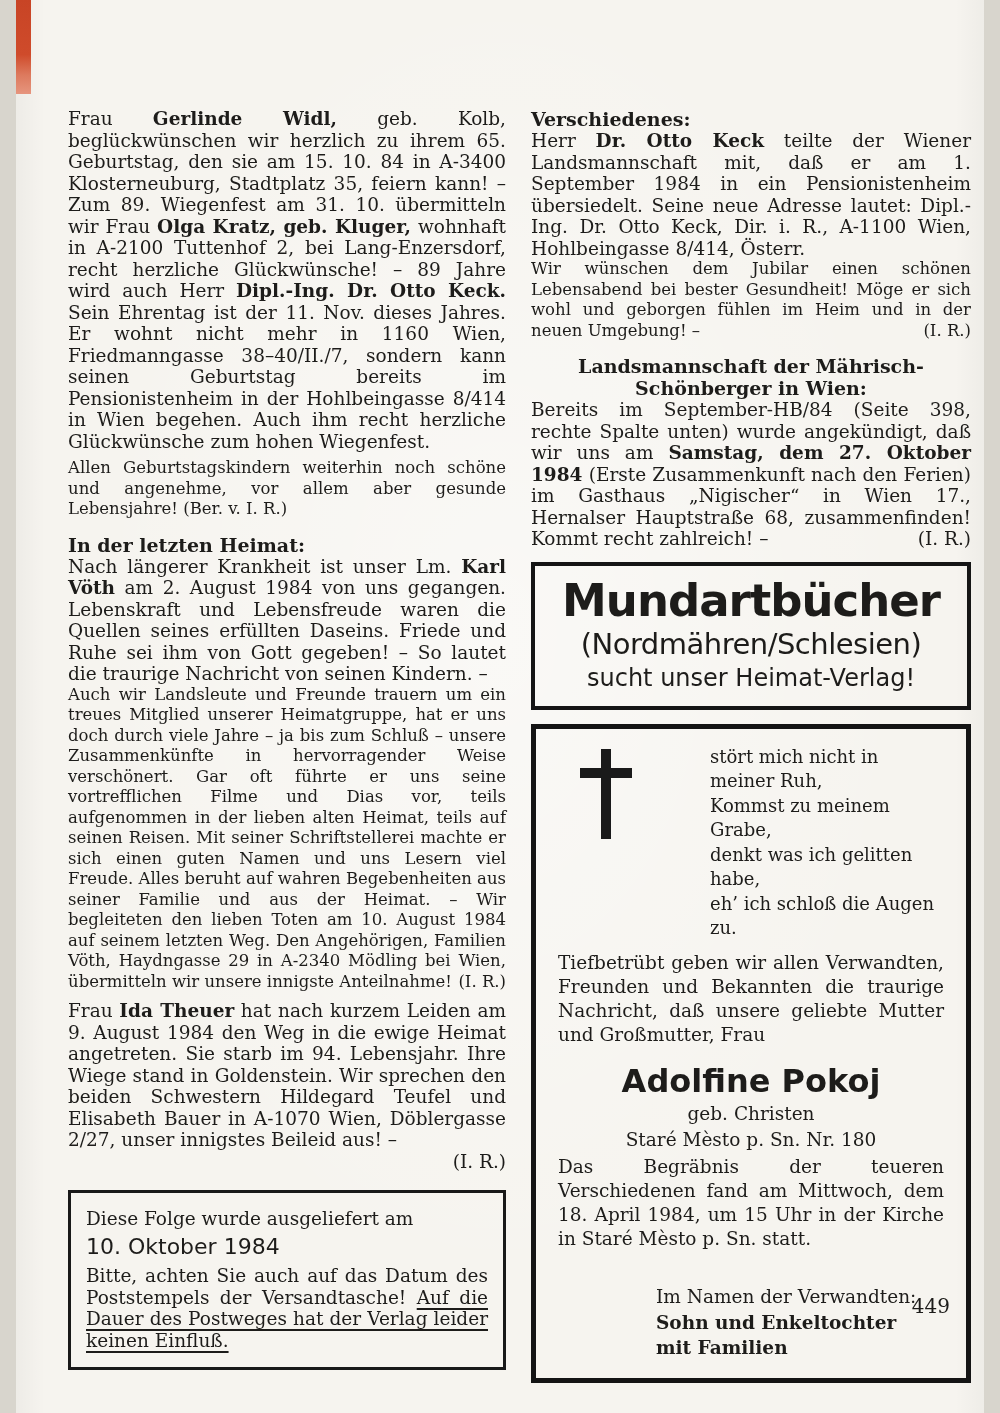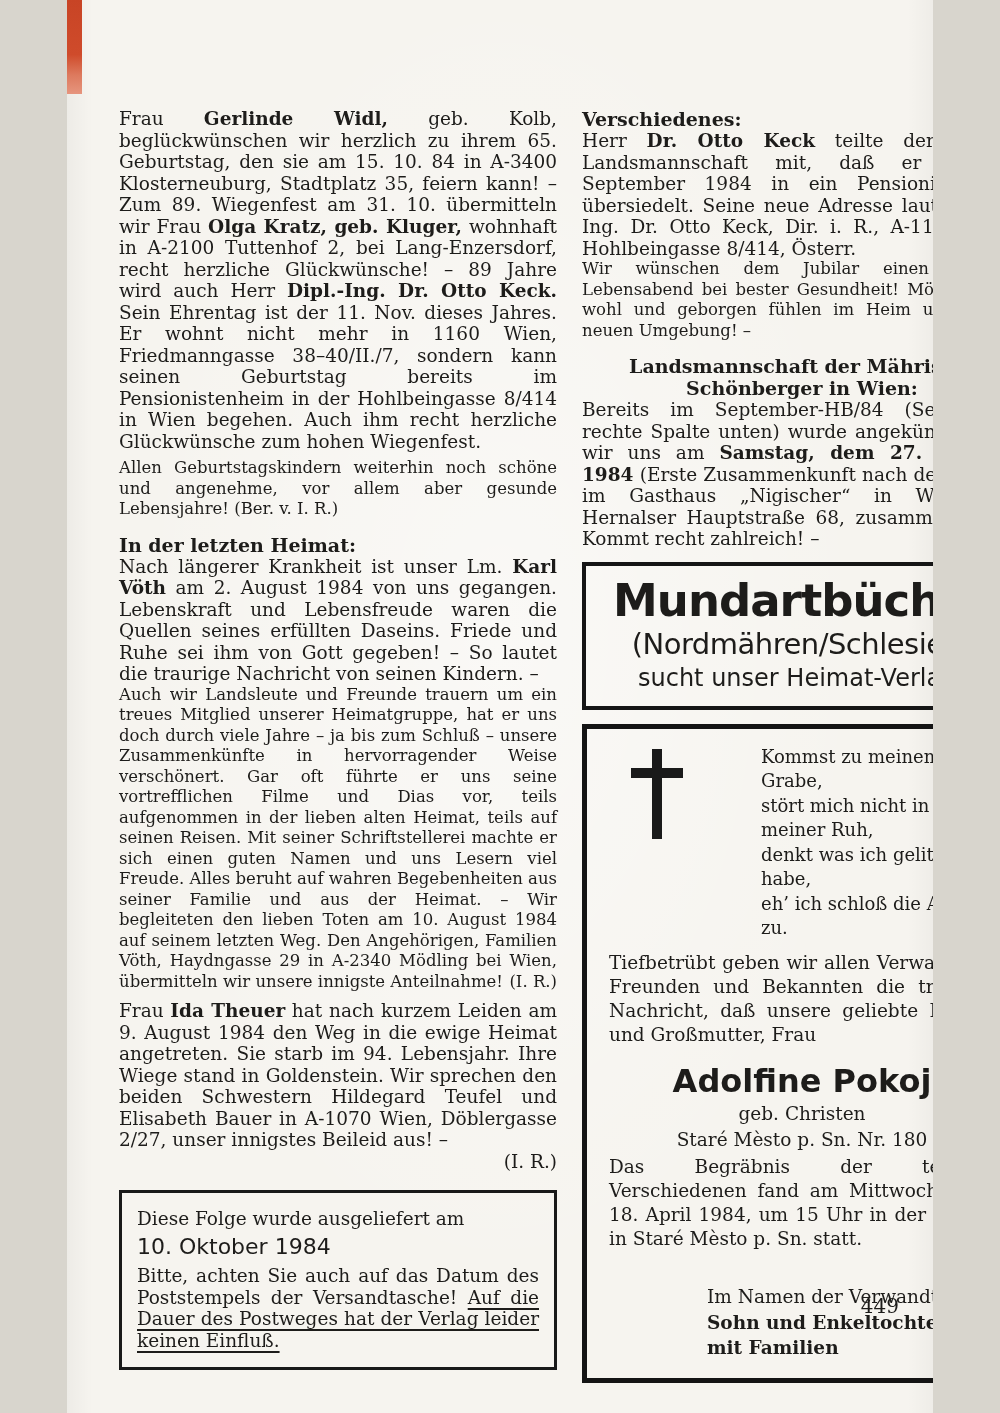--- a/index.html
+++ b/index.html
@@ -1,26 +1,25 @@
 <!DOCTYPE html>
 <html><head>
 <meta charset="utf-8">
 <style>
   html,body{margin:0;padding:0;background:#d8d5cd;}
   .page{
     position:relative;
-    width:836px;height:1413px;
+    width:968px;height:1413px;
     margin:0 auto;
     background:#f6f4ef;
     background-image:radial-gradient(ellipse at 50% 45%, rgba(255,255,255,.45) 0%, rgba(255,255,255,0) 60%),
                      linear-gradient(90deg, rgba(0,0,0,.035) 0%, rgba(0,0,0,0) 3%, rgba(0,0,0,0) 97%, rgba(0,0,0,.03) 100%);
     color:#1d1c1a;
     font-family:"DejaVu Serif","Liberation Serif",serif;
     overflow:hidden;
-    padding-left:30px;
   }
   .red-strip{
     position:absolute;left:0;top:0;width:15px;height:94px;
     background:linear-gradient(180deg,#c84425 0%,#cf4b2b 58%,#dd7a5e 80%,#e6957e 100%);
   }
   .col{position:absolute;top:108px;}
   .col.left{left:52px;width:438px;}
   .col.right{left:515px;width:440px;}
 
   p{margin:0;}
@@ -108,22 +107,22 @@
     <div class="ad-box">
       <div class="ad-title">Mundartbücher</div>
       <div class="ad-subtitle">(Nordmähren/Schlesien)</div>
       <div class="ad-tagline">sucht unser Heimat-Verlag!</div>
     </div>
 
     <div class="obit-box">
       <div class="obit-head">
         <div class="cross"></div>
         <div class="verse">
+            <div>stört mich nicht in meiner Ruh,</div>
             <div>Kommst zu meinem Grabe,</div>
-            <div>stört mich nicht in meiner Ruh,</div>
             <div>denkt was ich gelitten habe,</div>
             <div>eh’ ich schloß die Augen zu.</div>
           </div>
       </div>
       <p class="obit-intro just">Tiefbetrübt geben wir allen Verwandten, Freunden und Bekannten die traurige Nachricht, daß unsere geliebte Mutter und Großmutter, Frau</p>
       <div class="obit-name">Adolfine Pokoj</div>
       <div class="obit-center">geb. Christen</div>
       <div class="obit-center">Staré Mèsto p. Sn. Nr. 180</div>
       <p class="obit-para2 just">Das Begräbnis der teueren Verschiedenen fand am Mittwoch, dem 18. April 1984, um 15 Uhr in der Kirche in Staré Mèsto p. Sn. statt.</p>
       <div class="obit-behalf">Im Namen der Verwandten:</div>

